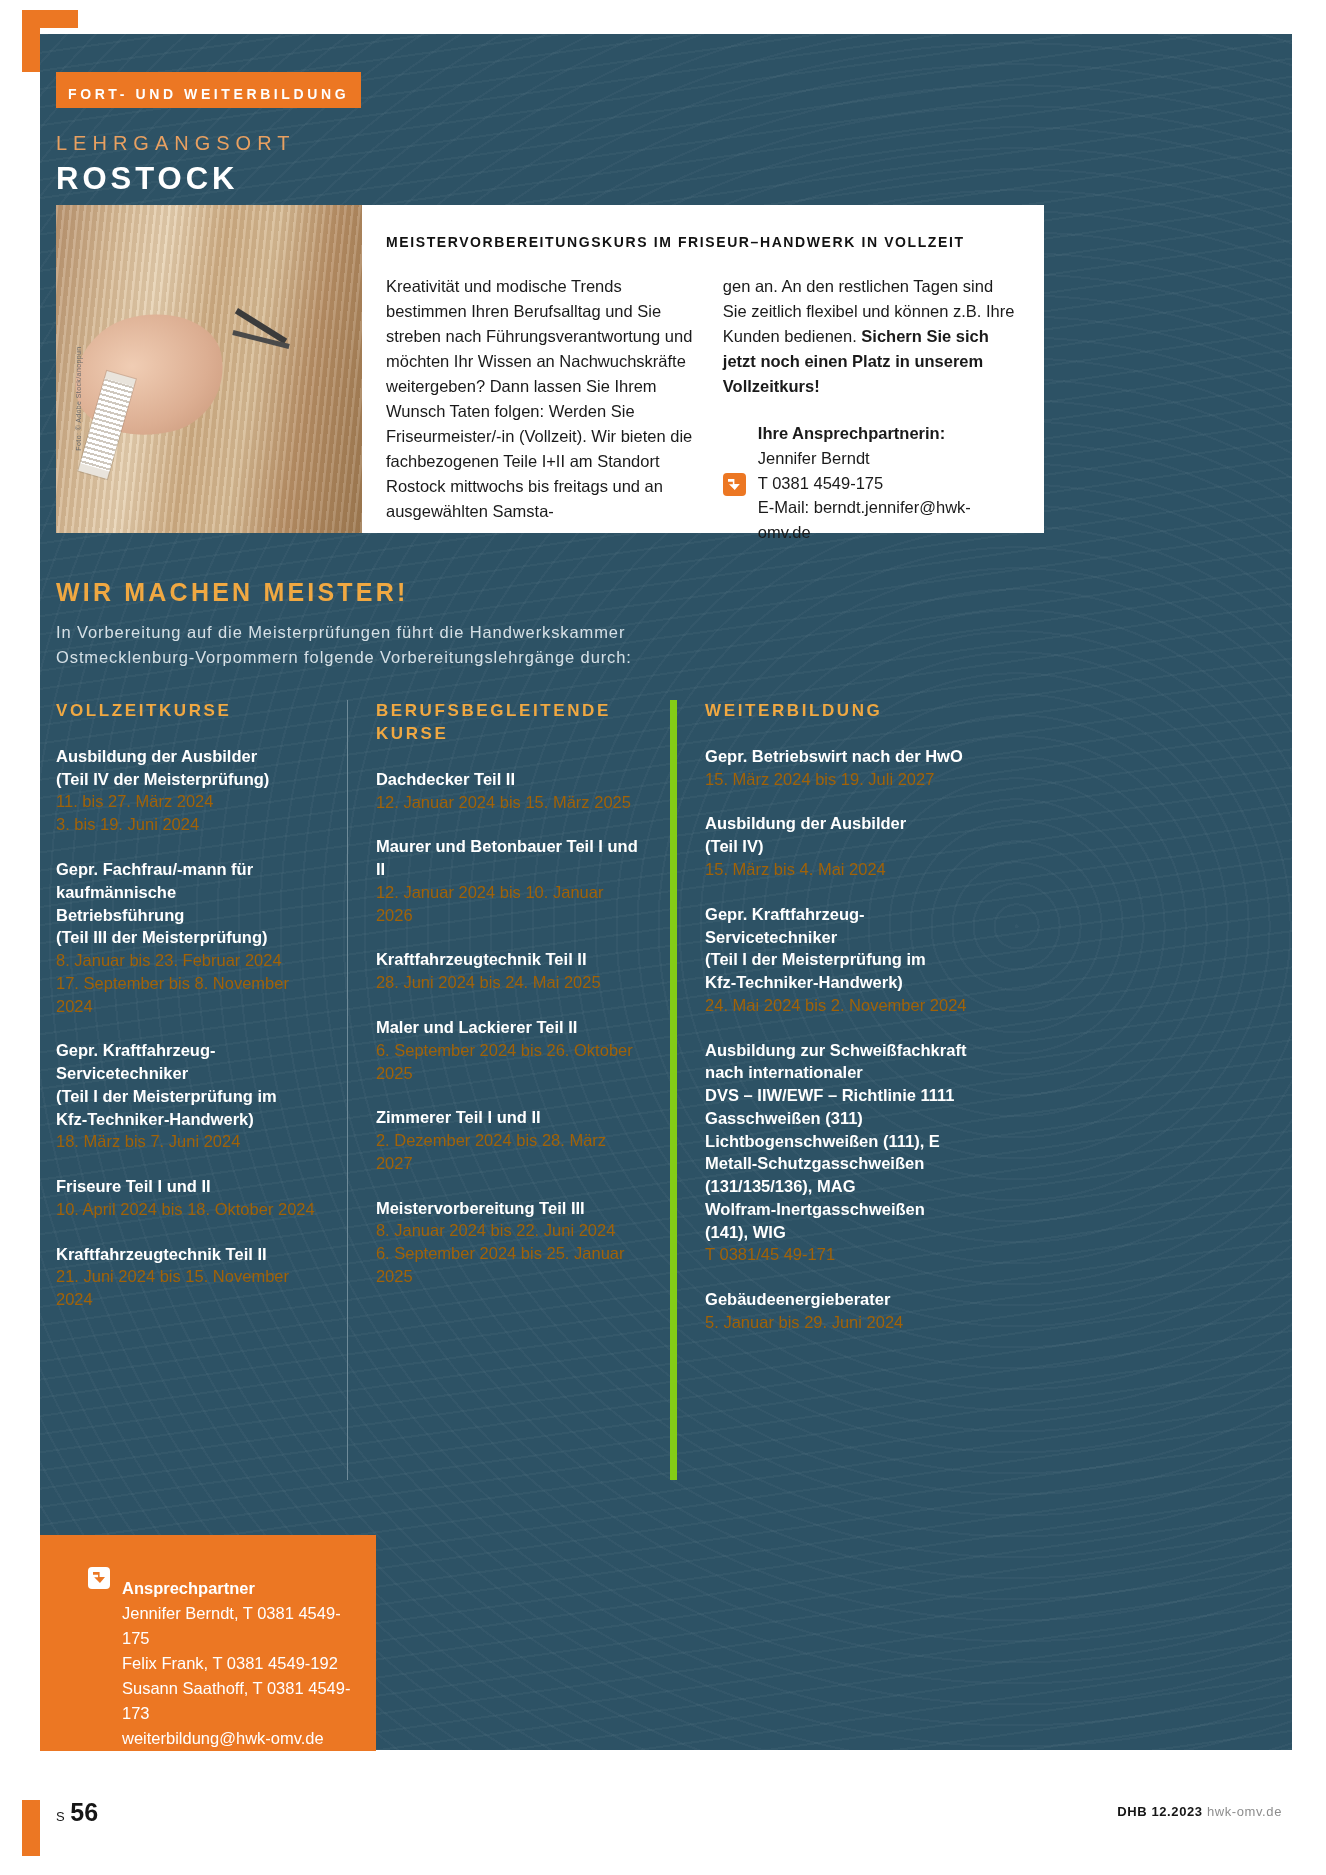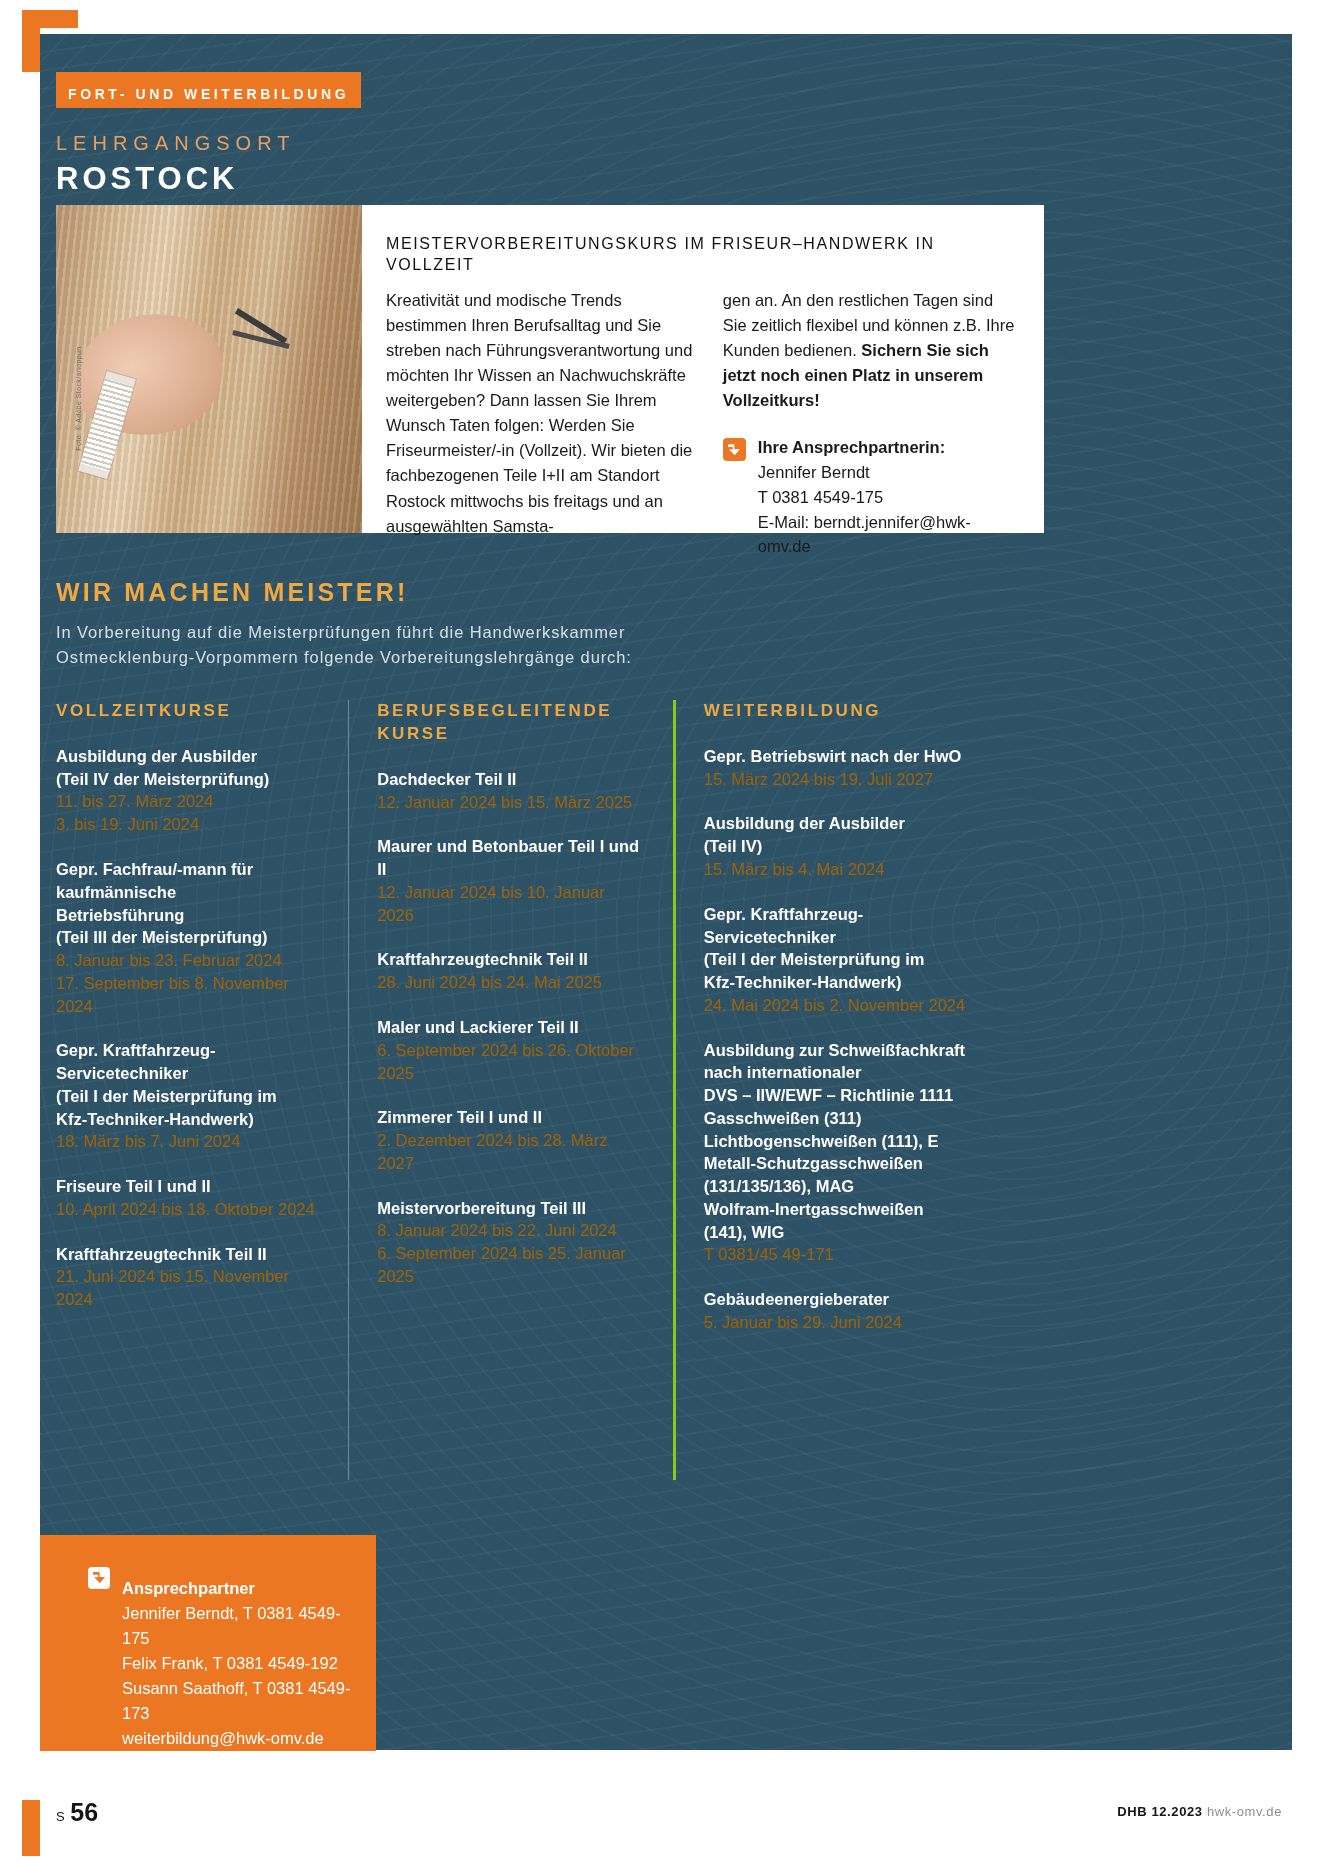--- a/index.html
+++ b/index.html
@@ -124,42 +124,42 @@
   .photo-credit{
     position:absolute;left:-30px;top:190px;
     transform:rotate(-90deg);
     color:#6a6a6a;font-size:7px;letter-spacing:.4px;white-space:nowrap;
   }
   .card-body{
     position:absolute;left:330px;top:28px;width:630px;
   }
   .art-title{
     color:#121212;
-    font-size:16px;
-    font-weight:400;
+    font-size:14px;
+    font-weight:700;
     letter-spacing:1.6px;
     line-height:1.34;
-    margin:0 0 12px 0;
+    margin:0 0 22px 0;
   }
   .cols2{
     display:flex;gap:26px;
   }
   .col-a{width:318px;}
   .col-b{width:300px;}
   .body-p{
     color:#1a1a1a;
     font-size:16.5px;
     line-height:1.52;
     margin:0;
     font-family:"Liberation Sans", sans-serif;
   }
   .body-p b{font-weight:700;}
   .contact-inline{
     margin-top:22px;
-    display:flex;gap:12px;align-items:flex-start;
+    display:flex;gap:12px;align-items:center;
   }
   .arrow-badge{
     width:23px;height:23px;flex:0 0 23px;
     background:#ec7723;border-radius:4px;
     position:relative;margin-top:3px;
   }
   .arrow-badge::after{
     content:"";
     position:absolute;left:5px;top:6px;
     width:12px;height:11px;
@@ -184,21 +184,21 @@
     position:absolute;left:56px;top:700px;
     width:940px;height:780px;
     display:flex;
   }
   .c{
     position:relative;
     padding-right:28px;
   }
   .c1{width:320px;}
   .c2{width:324px;padding-left:28px;border-left:1px solid #6f8b99;}
-  .c3{width:320px;padding-left:28px;border-left:3px solid #84cc16;}
+  .c3{width:320px;padding-left:28px;border-left:7px solid #84cc16;}
   .colhead{
     color:#f0a842;font-size:17px;font-weight:700;letter-spacing:2.6px;
     line-height:1.35;margin:0 0 22px 0;
   }
   .course{margin:0 0 22px 0;}
   .course .t{
     color:#ffffff;font-size:16.5px;font-weight:700;line-height:1.38;
   }
   .course .d{
     color:#a16207;font-size:16.5px;font-weight:400;line-height:1.38;

